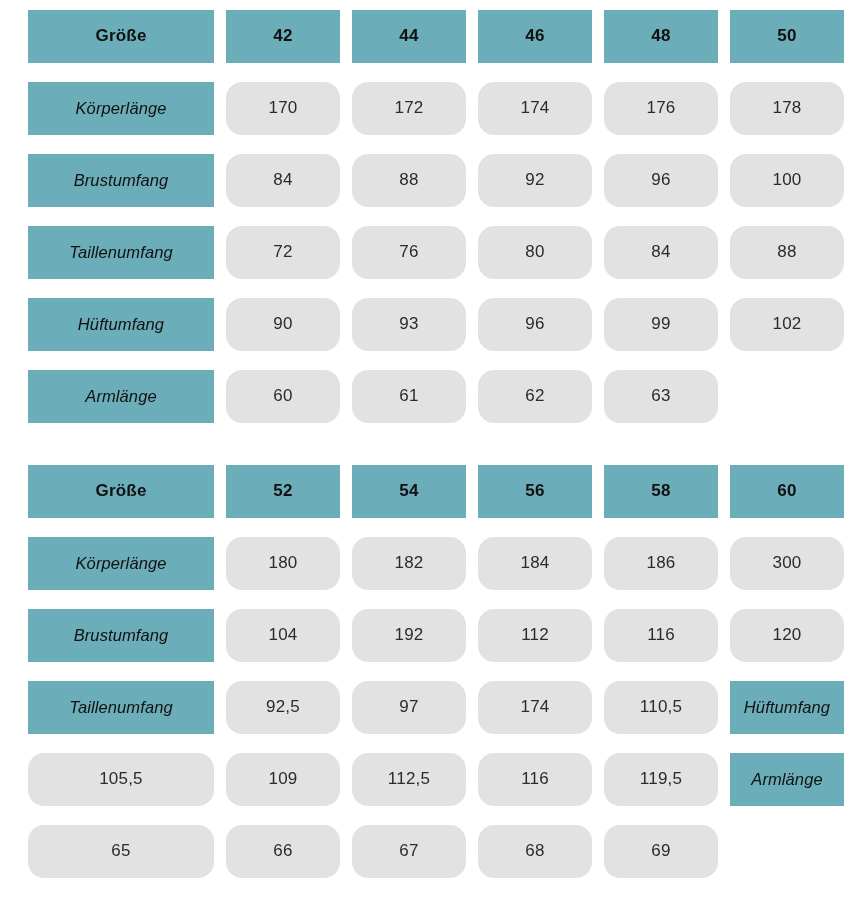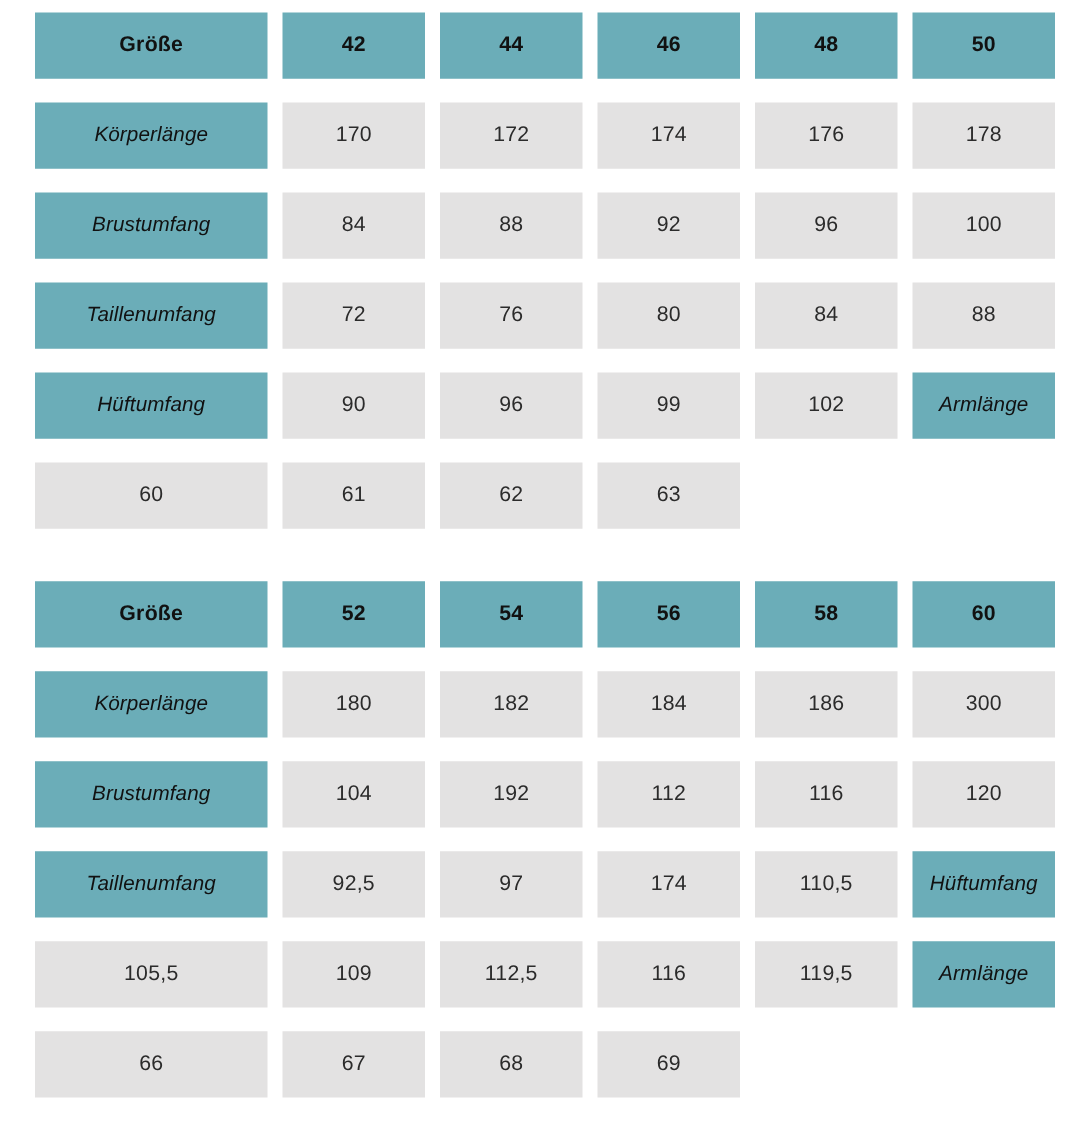--- a/index.html
+++ b/index.html
@@ -65,20 +65,21 @@
     font-style: italic;
   }
 
   
   .cell--value {
     background: #E3E2E2;
     color: #2b2b2b;
     font-weight: normal;
     font-size: 17px;
     letter-spacing: 0.2px;
+    border-radius: 16px;
   }
 </style>
 </head>
 <body>
 
 <div class="sheet">
 
   <div class="size-table">
 
     <div class="cell cell--head">Größe</div>
@@ -104,20 +105,21 @@
 
     <div class="cell cell--label">Taillenumfang</div>
     <div class="cell cell--value">72</div>
     <div class="cell cell--value">76</div>
     <div class="cell cell--value">80</div>
     <div class="cell cell--value">84</div>
     <div class="cell cell--value">88</div>
 
     <div class="cell cell--label">Hüftumfang</div>
     <div class="cell cell--value">90</div>
+    <div class="cell cell--value">93</div>
     <div class="cell cell--value">96</div>
     <div class="cell cell--value">99</div>
     <div class="cell cell--value">102</div>
 
     <div class="cell cell--label">Armlänge</div>
     <div class="cell cell--value">60</div>
     <div class="cell cell--value">61</div>
     <div class="cell cell--value">62</div>
     <div class="cell cell--value">63</div>
 
@@ -153,20 +155,21 @@
     <div class="cell cell--value">110,5</div>
 
     <div class="cell cell--label">Hüftumfang</div>
     <div class="cell cell--value">105,5</div>
     <div class="cell cell--value">109</div>
     <div class="cell cell--value">112,5</div>
     <div class="cell cell--value">116</div>
     <div class="cell cell--value">119,5</div>
 
     <div class="cell cell--label">Armlänge</div>
+    <div class="cell cell--value">65</div>
     <div class="cell cell--value">66</div>
     <div class="cell cell--value">67</div>
     <div class="cell cell--value">68</div>
     <div class="cell cell--value">69</div>
 
   </div>
 
 </div>
 
 </body></html>

